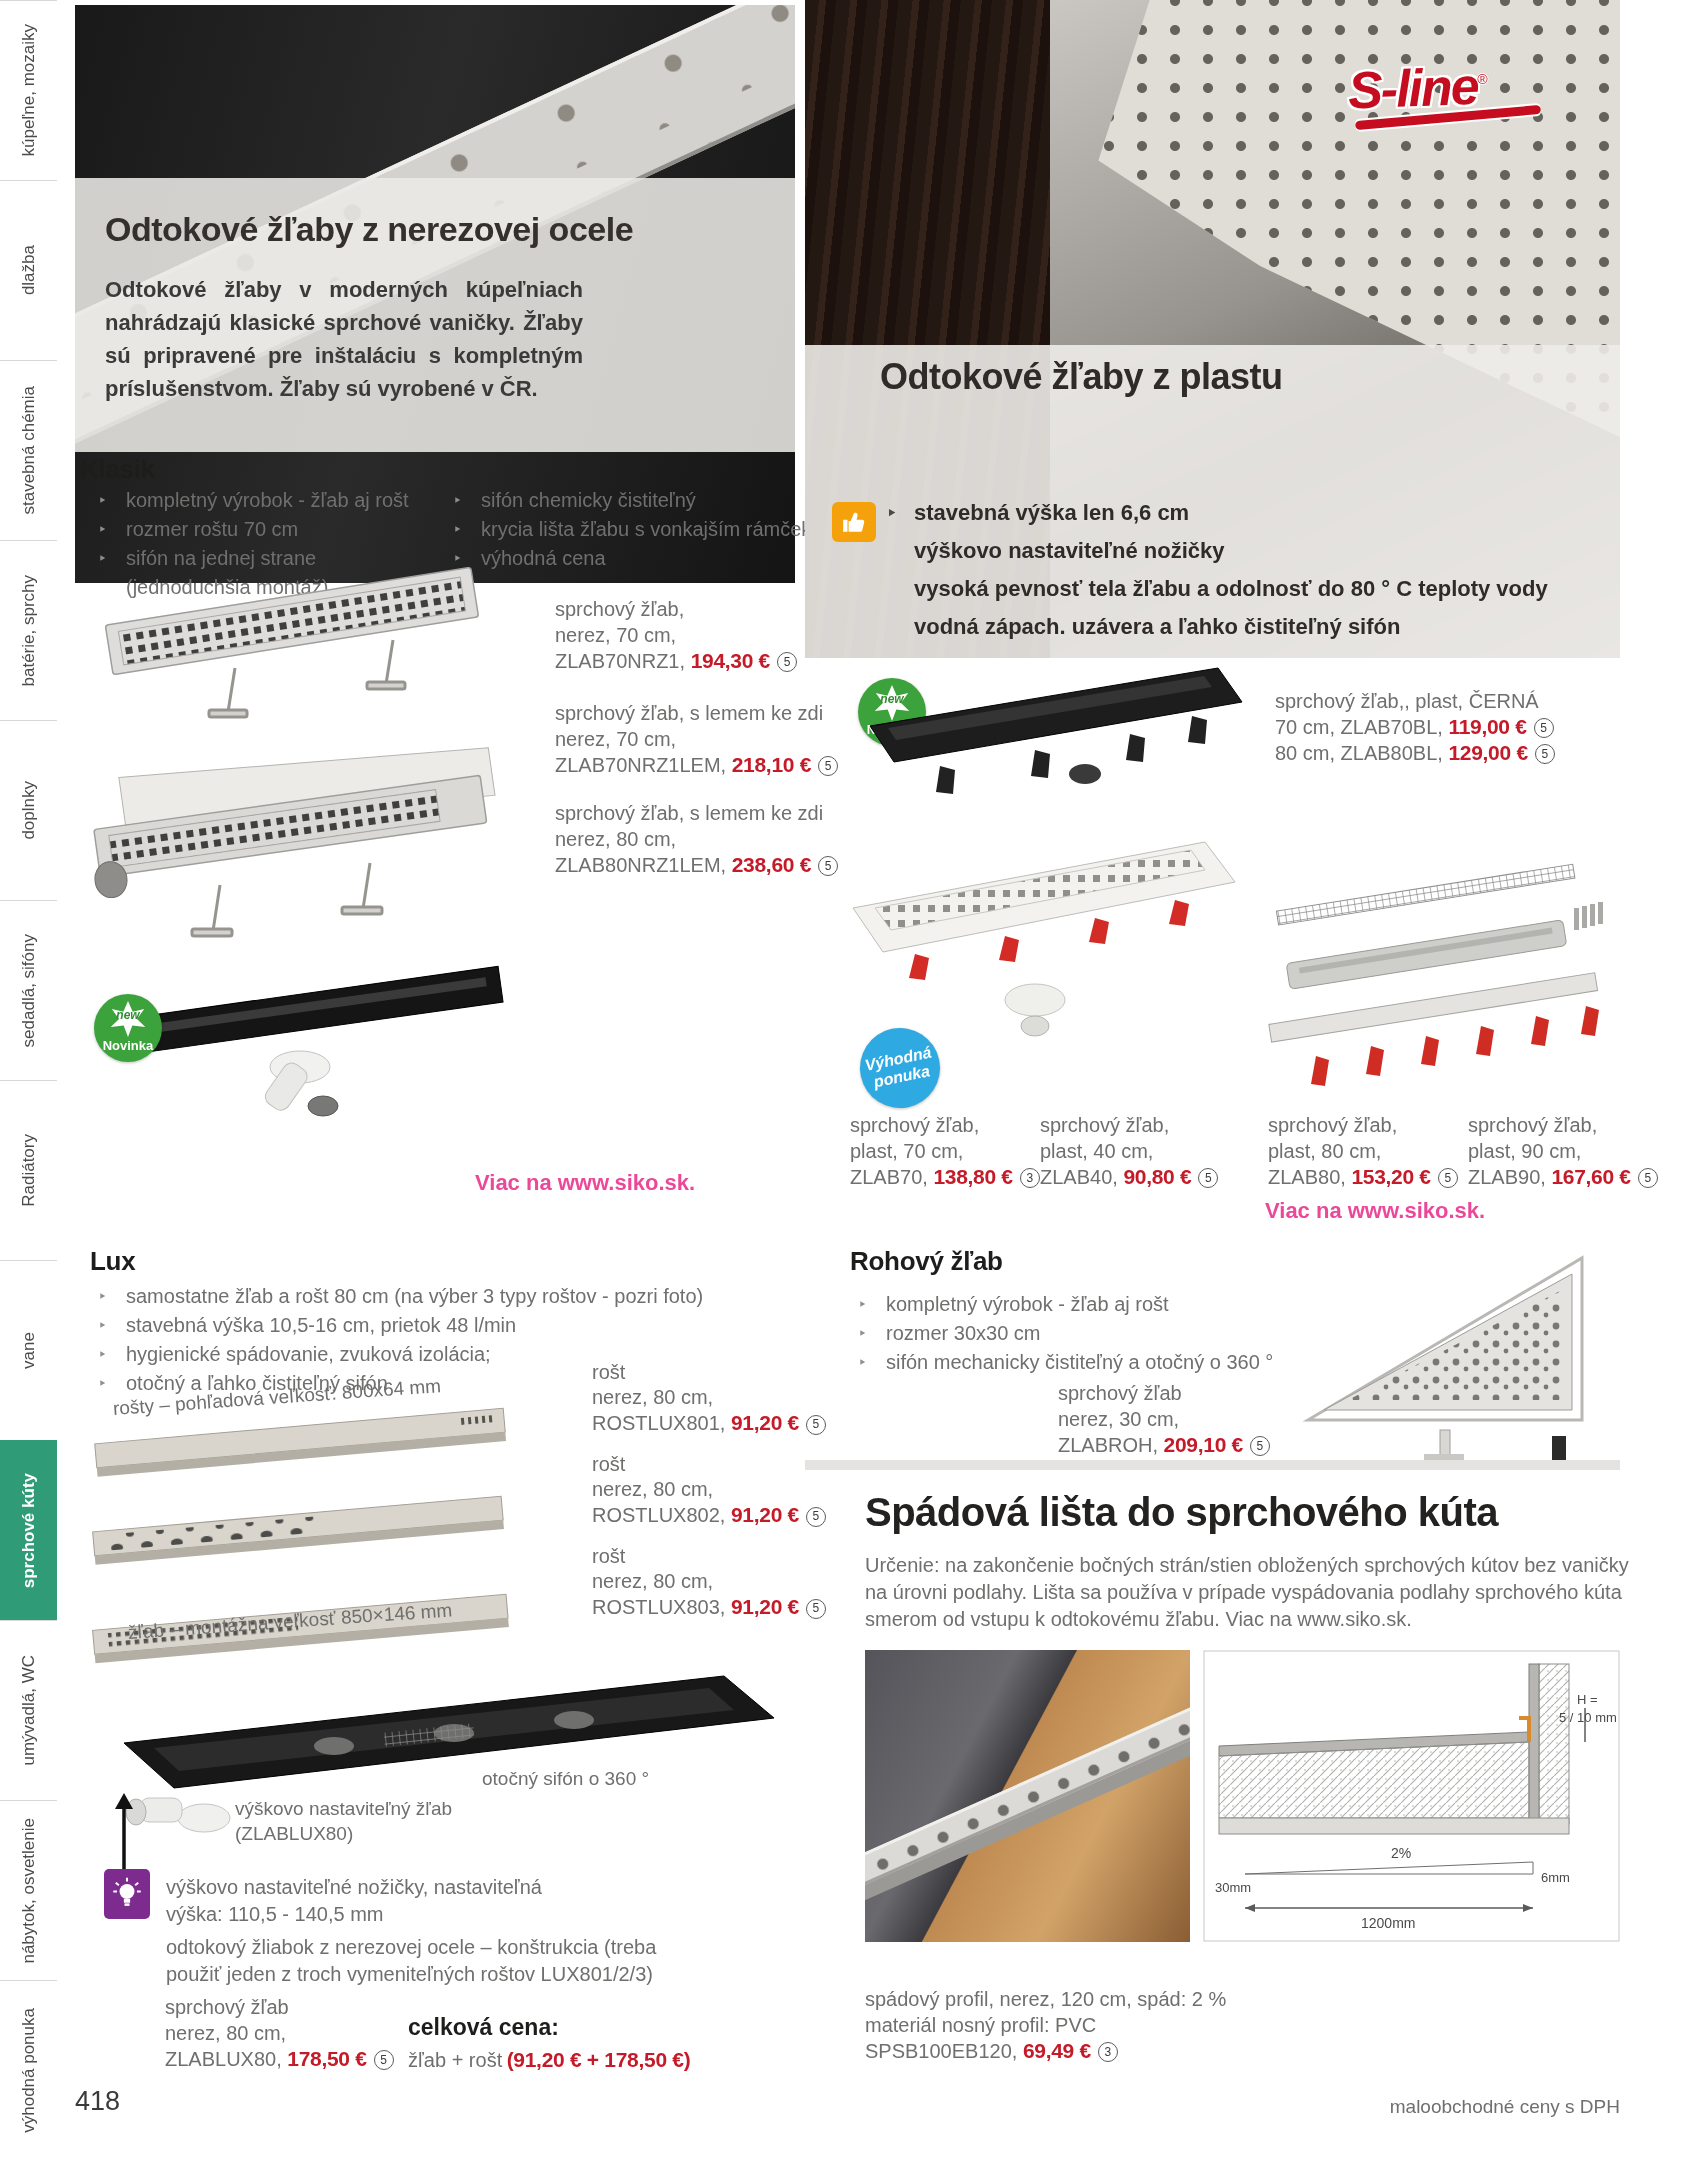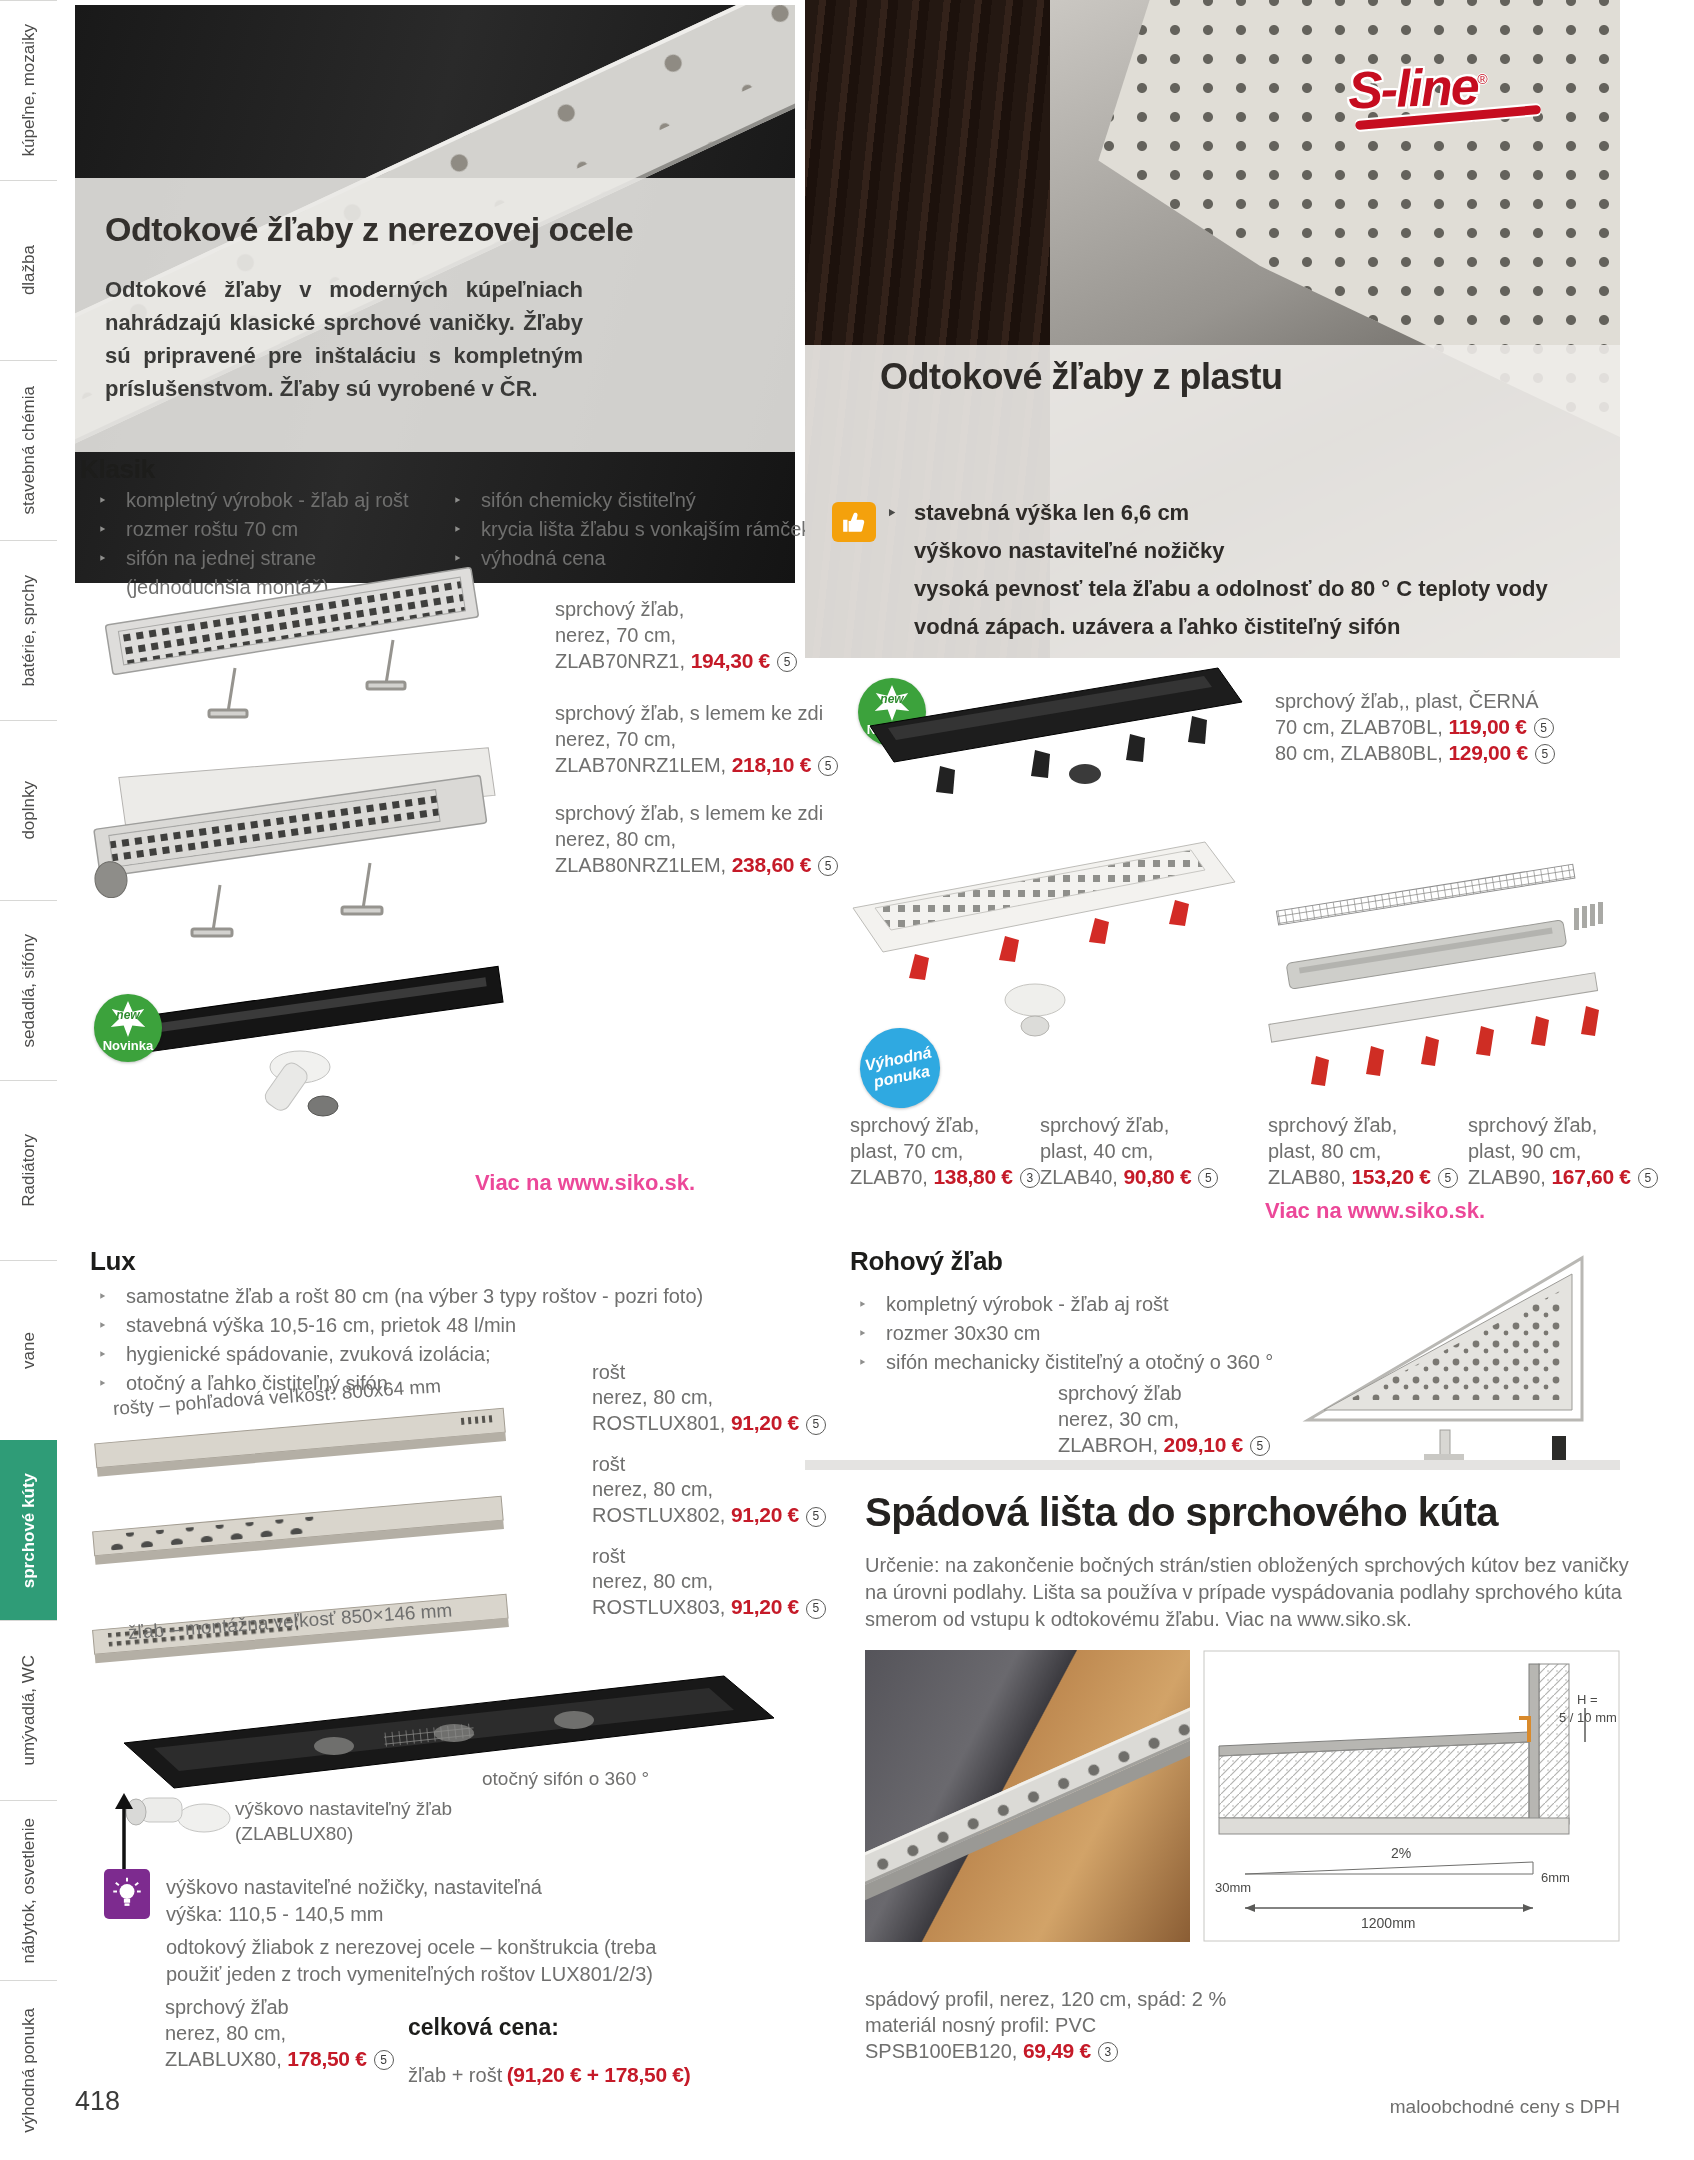--- a/index.html
+++ b/index.html
@@ -328,21 +328,21 @@
   <div class="g" style="line-height:27px">odtokový žliabok z nerezovej ocele – konštrukcia (treba</div>
   <div class="g" style="line-height:27px">použiť jeden z troch vymeniteľných roštov LUX801/2/3)</div>
 </div>
 <div class="abs pb" style="left:165px;top:1994px">
   <div class="g">sprchový žľab</div>
   <div class="g">nerez, 80 cm,</div>
   <div class="g"><span>ZLABLUX80,</span> <span class="pr">178,50 €</span><span class="circ">5</span></div>
 </div>
 <div class="abs" style="left:408px;top:2014px">
   <div style="font-size:23px;font-weight:bold;color:#1d1d1b">celková cena:</div>
-  <div style="margin-top:21px;white-space:nowrap"><span class="g">žľab + rošt</span> <span class="pr">(91,20 € + 178,50 €)</span></div>
+  <div style="margin-top:6px;white-space:nowrap"><span class="g">žľab + rošt</span> <span class="pr">(91,20 € + 178,50 €)</span></div>
 </div>
 
 <div class="abs" id="heroR">
   <div class="wood"></div>
   <div class="steel"></div>
   <div class="perf"></div>
   <div class="ov"></div>
 </div>
 <div class="abs" id="sline" style="left:1348px;top:58px">
   <span class="t">S-line</span><span class="r">®</span>

